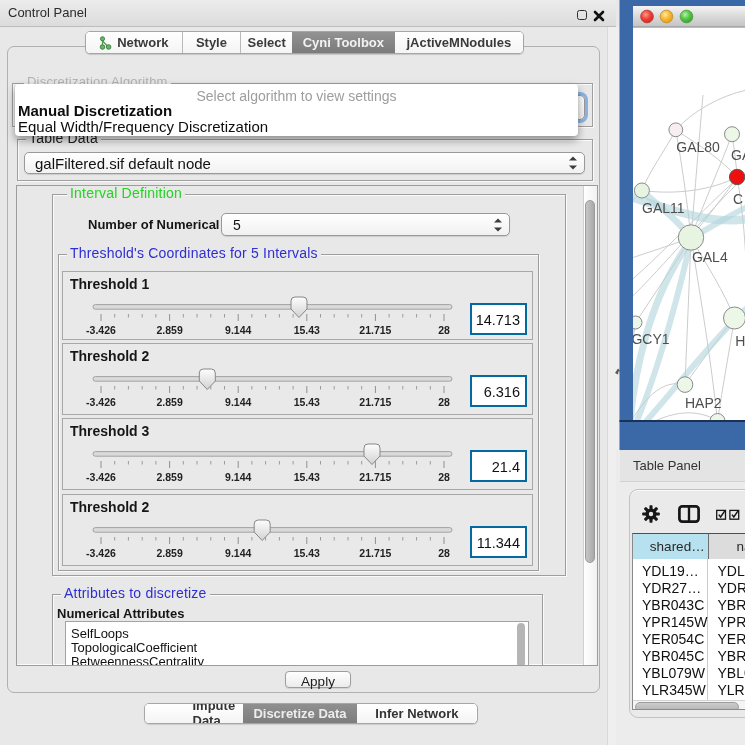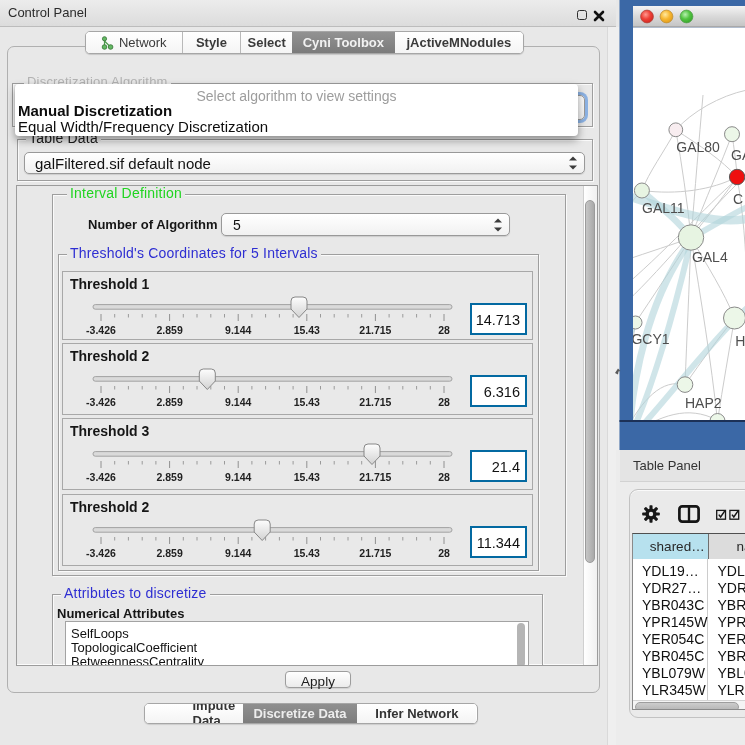--- a/index.html
+++ b/index.html
@@ -23,21 +23,21 @@
 
 <div class="abs" style="left:0;top:0;width:616px;height:27px;background:linear-gradient(#ececec,#dcdcdc);border-bottom:1px solid #bcbcbc;padding-left:9px;">
   <div class="abs" style="left:8px;top:0;height:26px;line-height:26px;font-size:13px;color:#2b2b2b;">Control Panel</div>
   <div class="abs" style="left:577px;top:10px;width:10px;height:10px;border:1.7px solid #2e2e2e;border-radius:2.5px;"></div>
   <svg class="abs" style="left:593px;top:10px;" width="12" height="12" viewBox="0 0 12 12">
     <path d="M2 2 L10 10 M10 2 L2 10" stroke="#111" stroke-width="2.6" stroke-linecap="round"></path>
   </svg>
 </div>
 <div class="abs" style="left:7px;top:46px;width:593px;height:647px;border:1px solid #b0b0b0;border-radius:7px;background:#e8e8e8;"></div>
 <div class="abs" style="left:85px;top:31px;width:439px;height:23px;border:1px solid #a6a6a6;border-radius:5px;background:#fff;display:flex;overflow:hidden;box-shadow:0 1px 1px rgba(0,0,0,0.15);">
-<div style="width:96px;height:100%;display:flex;align-items:center;justify-content:center;font-size:13px;font-weight:normal;background:linear-gradient(#ffffff,#f4f4f4);color:#3a3a3a;"><svg width="13" height="14" viewBox="0 0 13 14" style="margin-right:5px;">
+<div style="width:96px;height:100%;display:flex;align-items:center;justify-content:center;font-size:13px;font-weight:bold;background:linear-gradient(#ffffff,#f4f4f4);color:#3a3a3a;"><svg width="13" height="14" viewBox="0 0 13 14" style="margin-right:5px;">
           <path d="M3.5 3.5 L3.5 10.5 M3.5 5 L9 10.5" stroke="#4e9a4e" stroke-width="1.2" fill="none"></path>
           <circle cx="3.5" cy="2.8" r="2.1" fill="#63b963" stroke="#3e7a3e" stroke-width="0.9"></circle>
           <circle cx="3.5" cy="11" r="2.3" fill="#63b963" stroke="#3e7a3e" stroke-width="0.9"></circle>
           <circle cx="9.6" cy="11" r="2.3" fill="#63b963" stroke="#3e7a3e" stroke-width="0.9"></circle>
         </svg>Network</div>
 <div style="width:59px;height:100%;display:flex;align-items:center;justify-content:center;font-size:13px;font-weight:bold;background:linear-gradient(#ffffff,#f4f4f4);color:#3a3a3a;border-left:1px solid #b9b9b9;">Style</div>
 <div style="width:52px;height:100%;display:flex;align-items:center;justify-content:center;font-size:13px;font-weight:bold;background:linear-gradient(#ffffff,#f4f4f4);color:#3a3a3a;border-left:1px solid #b9b9b9;">Select</div>
 <div style="width:103px;height:100%;display:flex;align-items:center;justify-content:center;font-size:13px;font-weight:bold;background:linear-gradient(#929292,#7b7b7b);color:#f2f2f2;">Cyni Toolbox</div>
 <div style="width:129px;height:100%;display:flex;align-items:center;justify-content:center;font-size:13px;font-weight:bold;background:linear-gradient(#ffffff,#f4f4f4);color:#3a3a3a;">jActiveMNodules</div>
 </div>
@@ -62,21 +62,21 @@
   <div class="abs" style="left:3px;top:33.5px;font-size:15px;color:#0d0d0d;">Equal Width/Frequency Discretization</div>
 </div>
 
 <div class="abs" style="left:16px;top:185px;width:582px;height:481px;border:1px solid #9c9c9c;background:#e8e8e8;box-shadow:inset -1px -1px 0 #fcfcfc;"></div>
 <div class="abs" style="left:583px;top:186px;width:14px;height:479px;background:linear-gradient(90deg,#ffffff,#f0f0f0);border-left:1px solid #d0d0d0;"></div>
 <div class="abs" style="left:584.5px;top:200px;width:10px;height:363px;border-radius:5px;background:linear-gradient(90deg,#c6c6c6,#a9a9a9);border:1px solid #9b9b9b;"></div>
 <div class="abs" style="left:17px;top:186px;width:566px;height:479px;overflow:hidden;" id="sc">
 <div class="abs etched" style="left:35px;top:8px;width:514px;height:382px;"></div>
 <div class="gtitle" style="left:50px;top:1px;color:#21d421;">Interval Definition</div>
 
-<div class="abs" style="left:71px;top:31px;font-size:13px;font-weight:bold;color:#161616;">Number of Algorithm</div>
+<div class="abs" style="left:71px;top:31px;font-size:13px;font-weight:bold;color:#161616;">Number of Numerical</div>
 <div class="combo" style="left:204px;top:27px;width:289px;height:23px;">
   <div class="abs" style="left:11px;top:0;height:23px;line-height:22px;font-size:14px;color:#111;">5</div>
   <div class="cararea">
           <div class="caru"></div>
           <div class="card"></div>
         </div>
 </div>
 <div class="abs etched" style="left:41px;top:68px;width:481px;height:317px;"></div>
 <div class="gtitle" style="left:50px;top:61px;color:#2e2ed2;">Threshold's Coordinates for 5 Intervals</div>
 <svg width="0" height="0">

